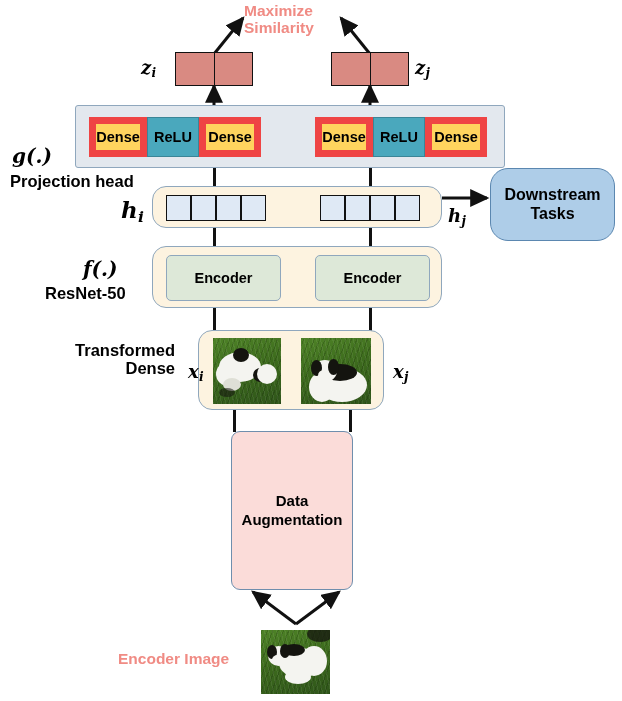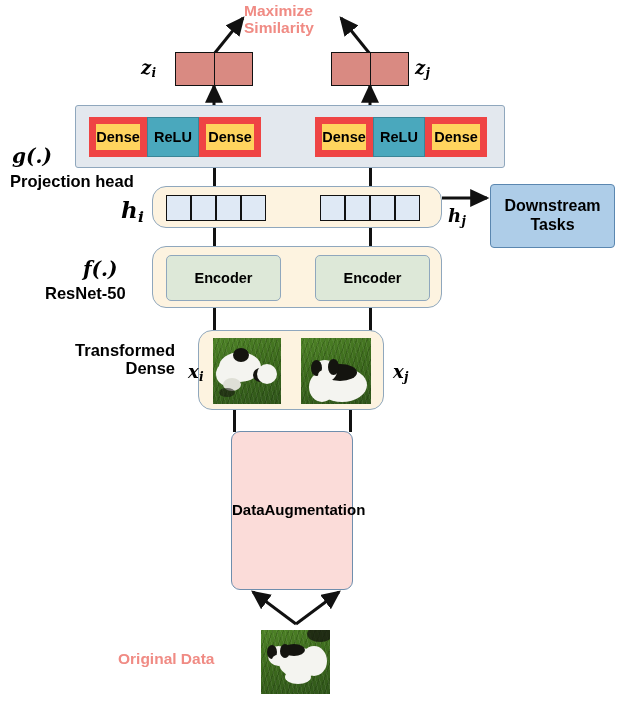--- a/index.html
+++ b/index.html
@@ -148,21 +148,21 @@
     <div class="abs hcell" style="left:242px;top:8px;width:25px;height:26px;"></div>
   </div>
 
   <div class="lbl math" style="left:121px;top:197px;font-size:23px;">
     <span>h</span><span class="sub">i</span>
   </div>
   <div class="lbl math" style="left:448px;top:206px;font-size:18px;">
     <span>h</span><span class="sub">j</span>
   </div>
 
-  <div class="abs downstream" style="left:490px;top:184px;width:125px;height:64px;flex-direction:column;">
+  <div class="abs downstream" style="left:490px;top:168px;width:125px;height:73px;flex-direction:column;border-radius:18px;">
     <div>Downstream</div>
     <div>Tasks</div>
   </div>
 
   <div class="abs band-cream" style="left:152px;top:246px;width:290px;height:62px;">
     <div class="abs encoder" style="left:13px;top:8px;width:115px;height:46px;">
       <span>Encoder</span>
     </div>
     <div class="abs encoder" style="left:162px;top:8px;width:115px;height:46px;">
       <span>Encoder</span>
@@ -205,35 +205,35 @@
     <div>Transformed</div>
     <div>Dense</div>
   </div>
   <div class="lbl math" style="left:188px;top:362px;font-size:18px;">
     <span>x</span><span class="sub">i</span>
   </div>
   <div class="lbl math" style="left:393px;top:362px;font-size:18px;">
     <span>x</span><span class="sub">j</span>
   </div>
 
-  <div class="abs augbox" style="left:231px;top:431px;width:122px;height:159px;justify-content:space-between;">
+  <div class="abs augbox" style="left:231px;top:431px;width:122px;height:159px;flex-direction:column;">
     <div>Data</div>
     <div>Augmentation</div>
   </div>
 
   <div class="photo" style="left:261px;top:630px;width:69px;height:64px;">
     <div class="grass"></div>
     <div class="fur-b" style="left:46px;top:-4px;width:26px;height:16px;opacity:.75;"></div>
     <div class="fur-w" style="left:18px;top:18px;width:42px;height:30px;"></div>
     <div class="fur-w" style="left:40px;top:16px;width:26px;height:30px;"></div>
     <div class="fur-b" style="left:22px;top:14px;width:22px;height:12px;"></div>
     <div class="fur-w" style="left:7px;top:16px;width:21px;height:20px;"></div>
     <div class="fur-b" style="left:6px;top:15px;width:10px;height:14px;"></div>
     <div class="fur-b" style="left:19px;top:14px;width:10px;height:14px;"></div>
     <div class="fur-w" style="left:11px;top:25px;width:11px;height:10px;"></div>
     <div class="fur-w" style="left:24px;top:40px;width:26px;height:14px;"></div>
   </div>
 
   <div class="lbl lbl-pink" style="left:118px;top:650px;font-size:15.5px;">
-    <span>Original Data</span>
+    <span>Encoder Image</span>
   </div>
 
 </div>
 
 </body></html>

